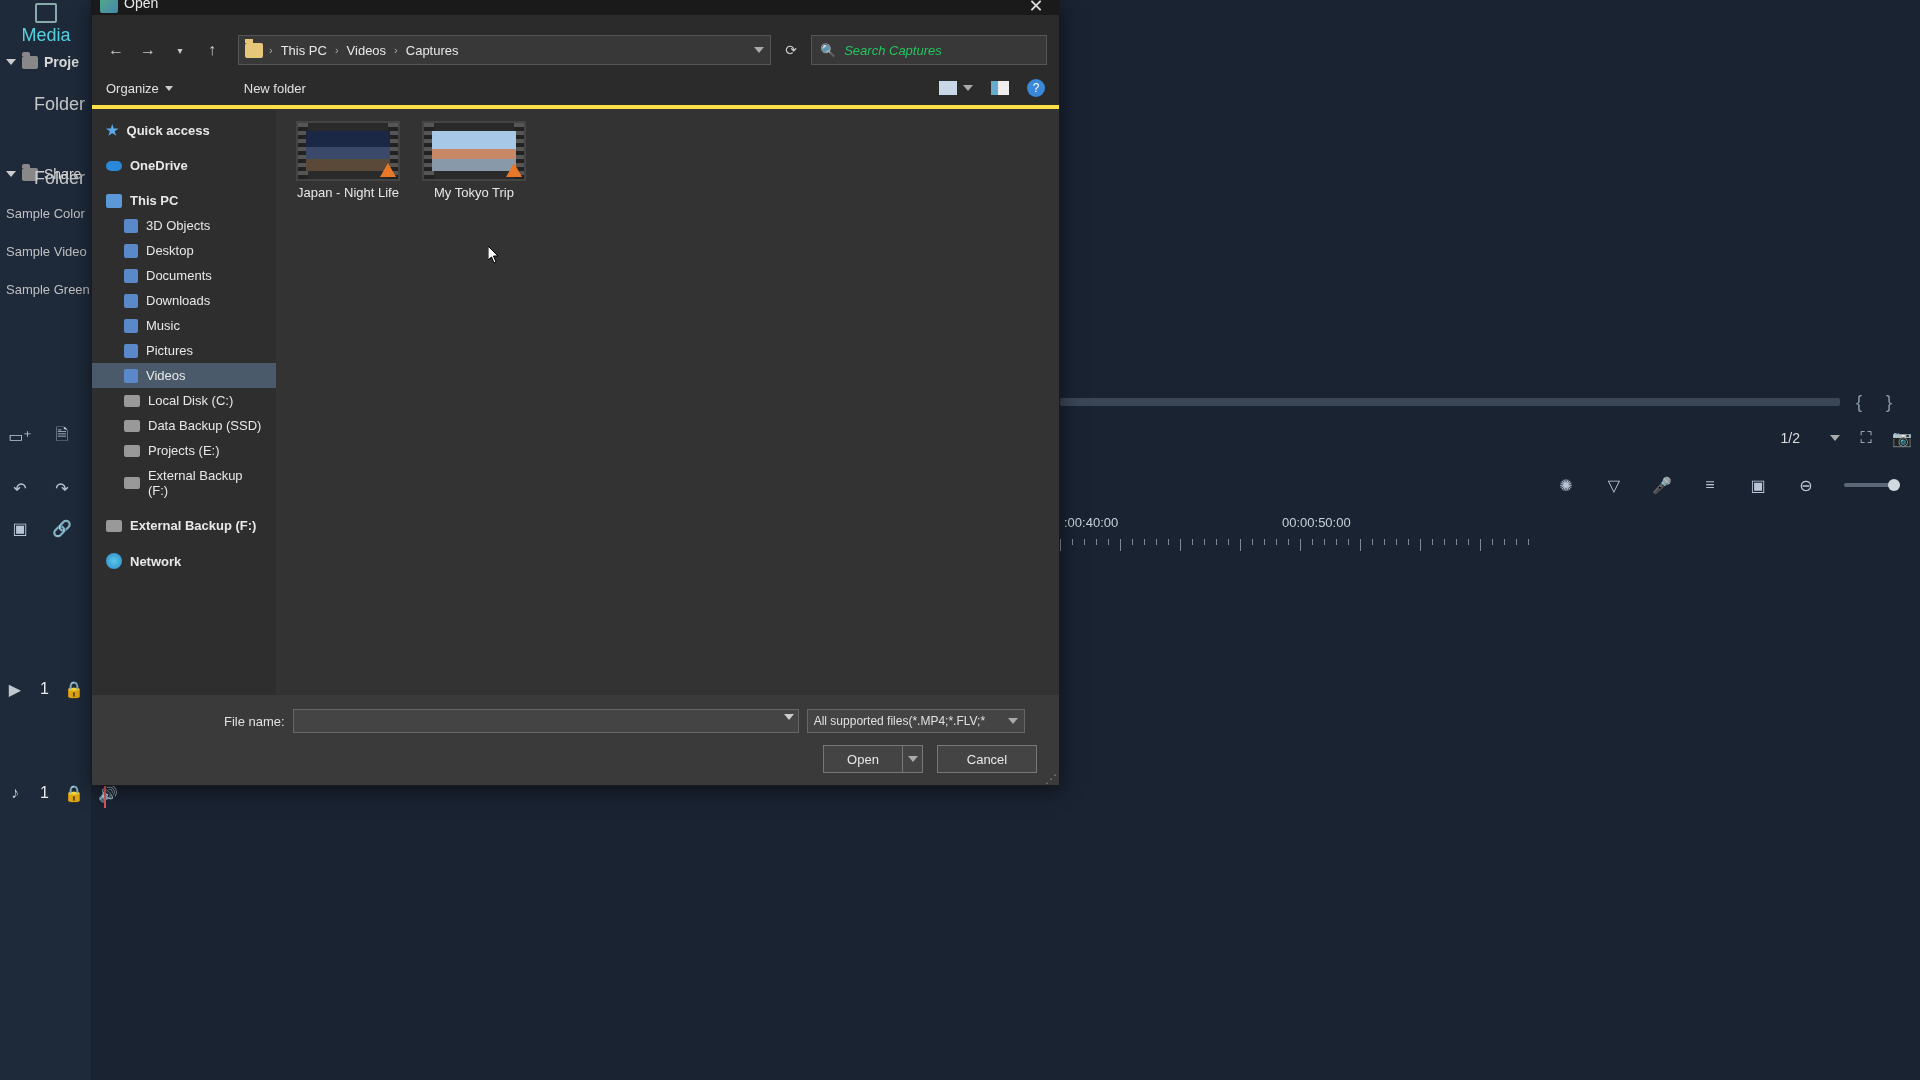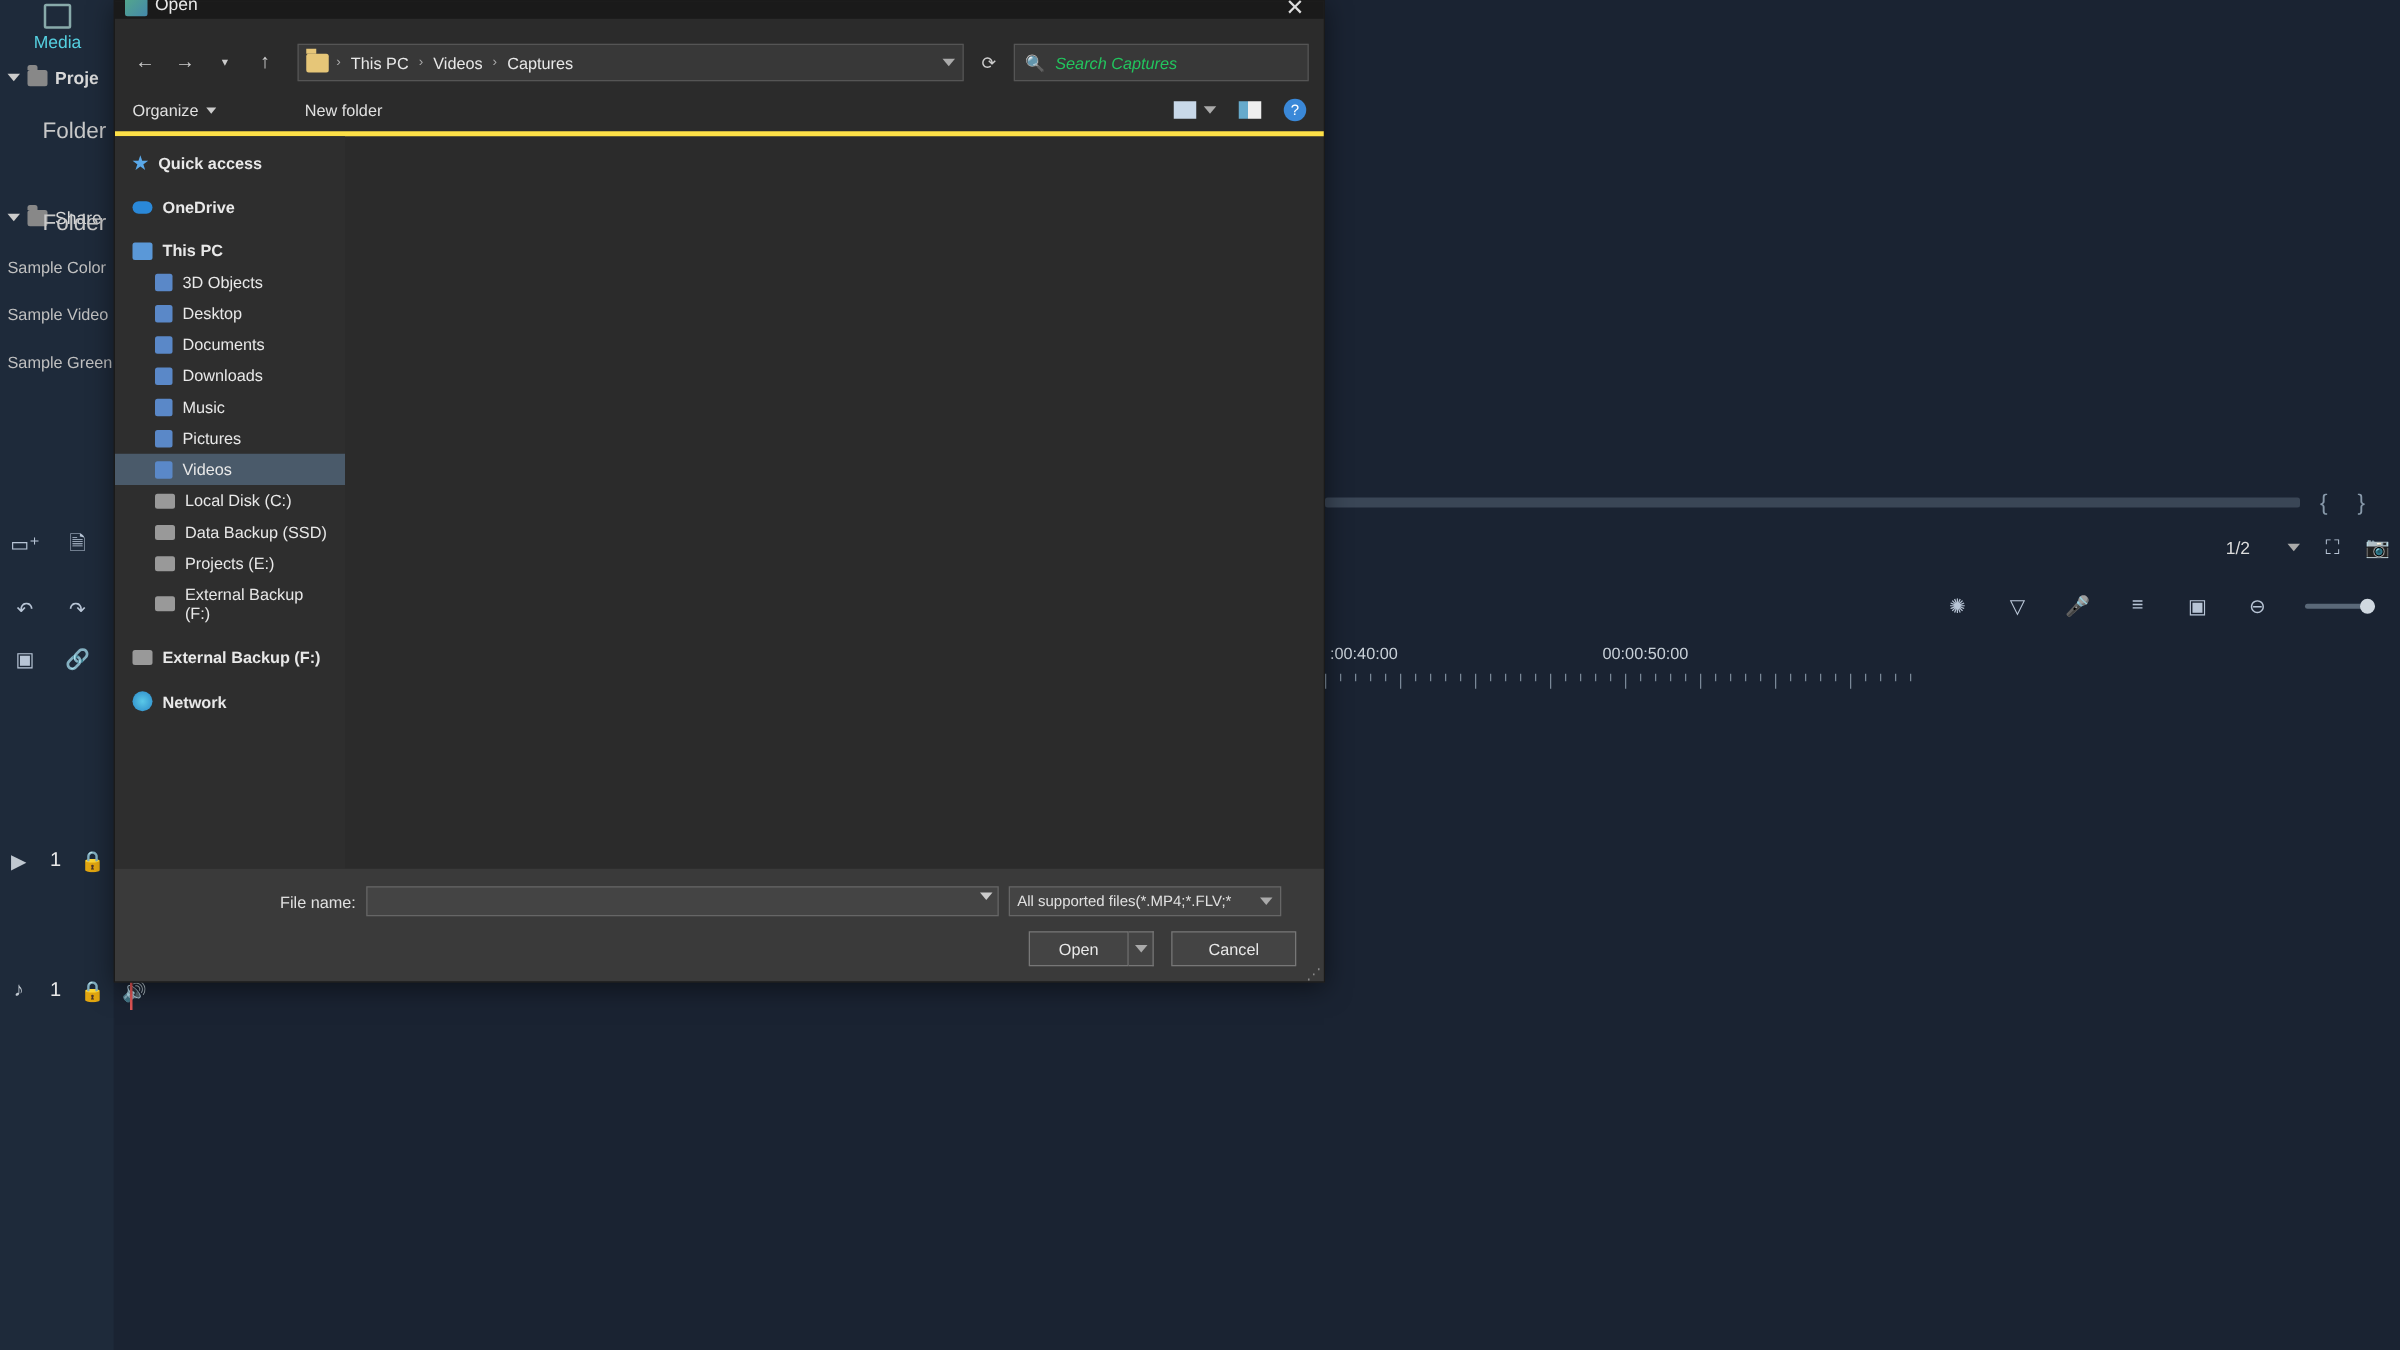--- a/index.html
+++ b/index.html
@@ -1,19 +1,19 @@
 <!DOCTYPE html>
 <html><head>
 <meta charset="utf-8">
 <style>
 * { margin:0; padding:0; box-sizing:border-box; font-family:"Segoe UI",sans-serif; user-select:none;}
 body { background:#1a2332; width:1920px; height:1080px; overflow:hidden; position:relative; color:#e8e8e8;}
 .host-app { position:absolute; inset:0; background:#1a2332;}
 .host-left {position:absolute;left:0;top:0;width:91px;height:100%;background:#1e2a3a;}
-.media-tab{position:absolute;left:16px;top:0;width:60px;text-align:center;font-size:14px;color:#55d0e0;padding-top:3px;}
+.media-tab{position:absolute;left:16px;top:0;width:60px;text-align:center;font-size:18px;color:#55d0e0;padding-top:3px;}
 .media-tab .sq{width:22px;height:20px;border:2px solid #8aa;margin:0 auto 2px;border-radius:2px;}
 .proj-row{position:absolute;left:6px;top:54px;display:flex;align-items:center;gap:6px;font-size:14px;font-weight:600;color:#d8d8d8;}
 .tri{width:0;height:0;border-left:5px solid transparent;border-right:5px solid transparent;border-top:6px solid #ccc;}
 .fld-ico{width:16px;height:13px;background:#888;border-radius:2px;position:relative;}
 .fld-ico::before{content:"";position:absolute;top:-4px;left:0;width:8px;height:4px;background:#888;border-radius:2px 2px 0 0;}
 .sub-lbl{position:absolute;left:34px;font-size:18px;color:#c8c8c8;}
 .shared-row{position:absolute;left:6px;top:130px;display:flex;align-items:center;gap:6px;font-size:14px;color:#d8d8d8;margin-top:36px;}
 .samp{position:absolute;left:6px;font-size:13px;color:#c0c0c0;}
 .tool-row{position:absolute;left:10px;display:flex;gap:22px;align-items:center;}
 .tico{width:20px;height:20px;display:flex;align-items:center;justify-content:center;color:#b8c5d6;font-size:16px;}
@@ -328,20 +328,45 @@
         <div class="tree-item top">
             <div class="drv-ico"></div>
             <span>External Backup (F:)</span>
           </div>
         <div style="height:10px"></div>
         <div class="tree-item top">
             <div class="net-ico"></div>
             <span>Network</span>
           </div>
       </div>
+      <div class="files">
+        <div class="file-item">
+          <div class="thumb">
+            <div class="film" style="left:0"></div>
+              <div class="film" style="right:0"></div>
+            <div class="img1"></div>
+              <div class="vlc"></div>
+          </div>
+          <div class="file-name">Japan - Night Life</div>
+        </div>
+        <div class="file-item">
+          <div class="thumb">
+            <div class="film" style="left:0"></div>
+              <div class="film" style="right:0"></div>
+            <div class="img2"></div>
+              <div class="vlc"></div>
+          </div>
+          <div class="file-name">My Tokyo Trip</div>
+        </div>
+        <div class="cursor">
+          <svg viewBox="0 0 12 18">
+              <path d="M0 0 L0 14 L3.5 11 L6 17 L8 16 L5.5 10 L10 10 Z" fill="#fff" stroke="#000" stroke-width="1"></path>
+            </svg>
+        </div>
+      </div>
     </div>
     <div class="footer">
       <div class="fn-row">
         <span class="fn-lbl">File name:</span>
         <div class="fn-input">
             <div class="fn-drop"></div>
           </div>
         <div class="filter">
           <span>All supported files(*.MP4;*.FLV;*</span>
           <div class="chev-d"></div>

